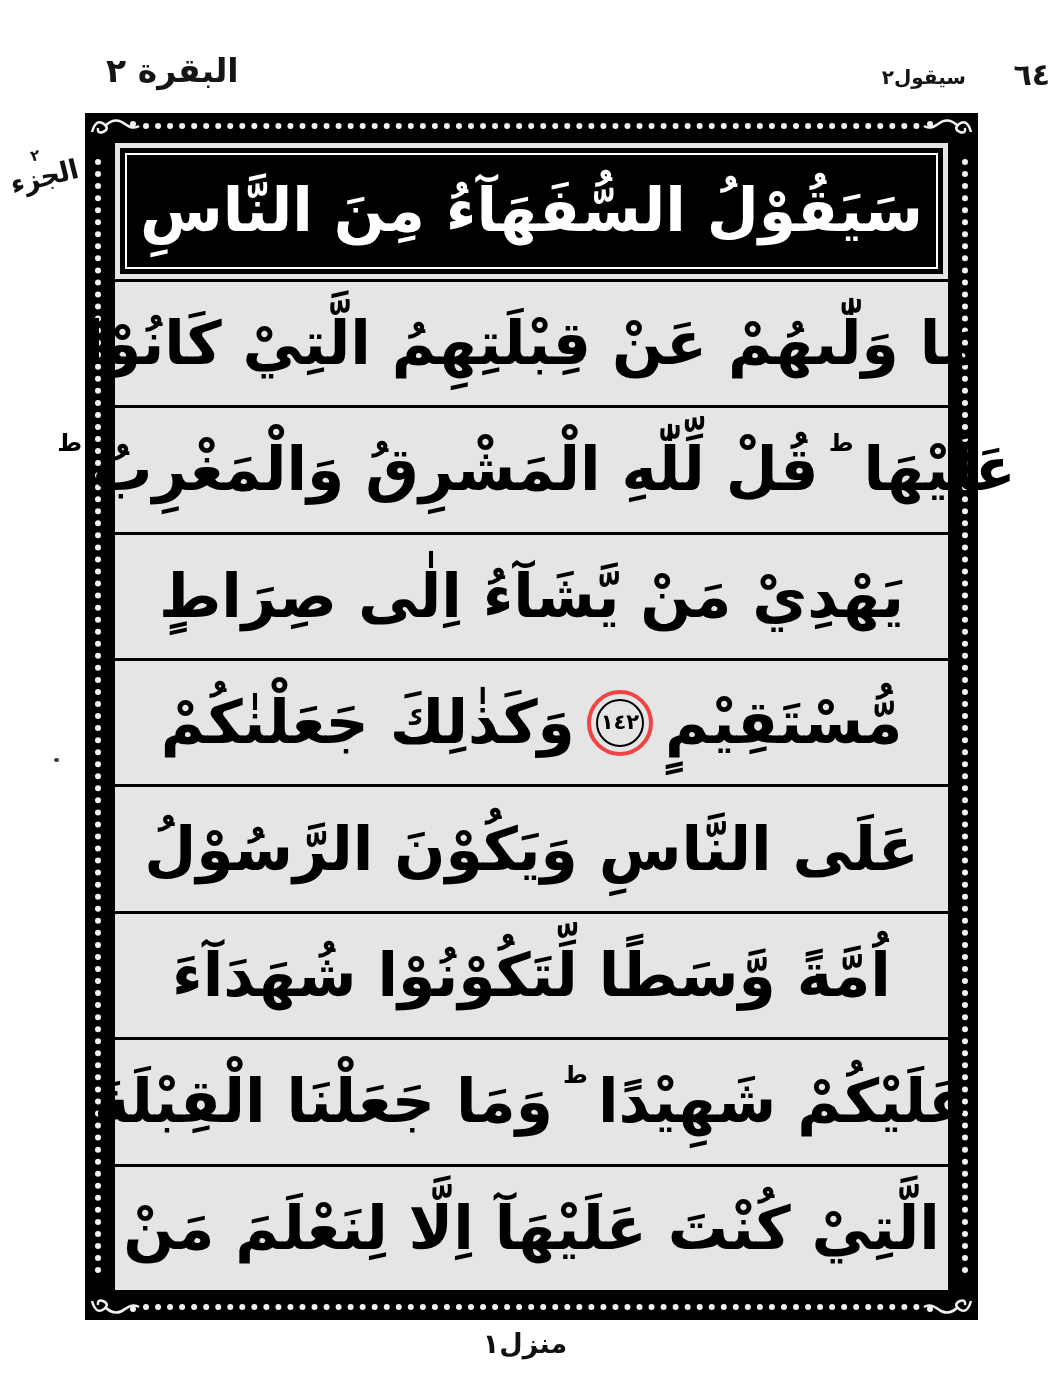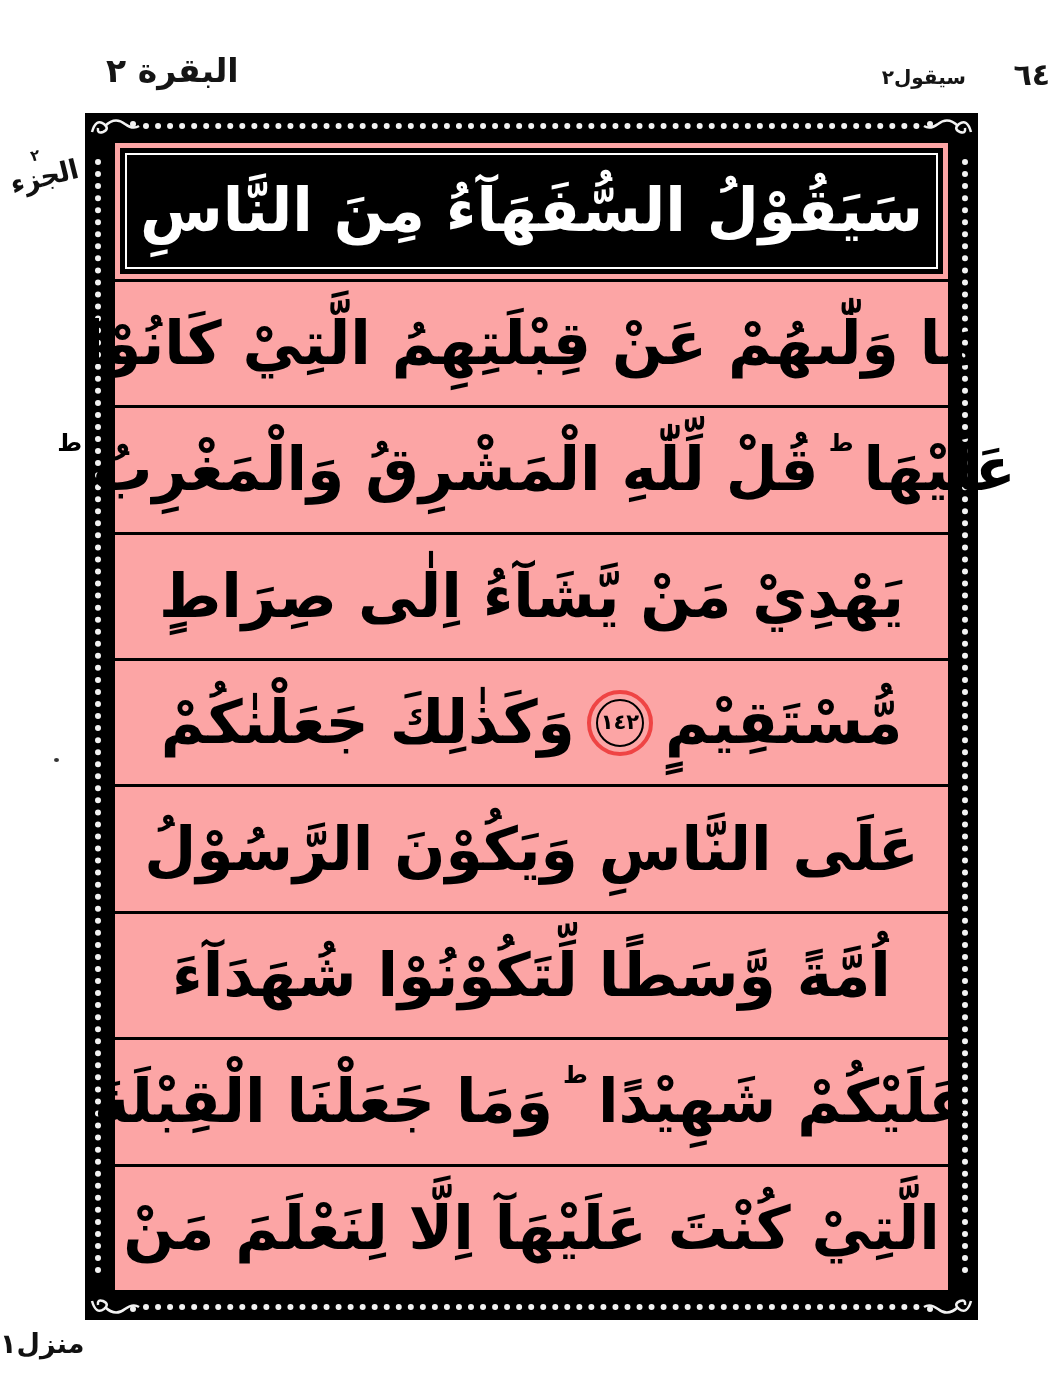--- a/index.html
+++ b/index.html
@@ -35,21 +35,21 @@
   .chain.right {top:46px;bottom:46px;right:10px;width:0;border-left-width:6px;}
   .corner{position:absolute;width:52px;height:24px;}
   .corner svg{display:block;width:100%;height:100%;}
   .corner.tl{left:4px;top:1px;}
   .corner.tr{right:4px;top:1px;transform:scaleX(-1);}
   .corner.bl{left:4px;bottom:1px;transform:scaleY(-1);}
   .corner.br{right:4px;bottom:1px;transform:scale(-1,-1);}
   
   .panel{
     position:absolute;left:27px;top:27px;right:27px;bottom:27px;
-    background:#fca5a5;border:3px solid #000;
+    background:#e5e5e5;border:3px solid #000;
     display:flex;flex-direction:column;
   }
   .row{
     flex:1;display:flex;align-items:center;justify-content:center;
     border-bottom:3px solid #000;
     font-size:60px;font-weight:bold;color:#000;line-height:1.05;
     white-space:nowrap;direction:rtl;
   }
   .row:last-child{border-bottom:none;}
   .row.inverted{
@@ -67,21 +67,21 @@
     display:inline-flex;align-items:center;justify-content:center;
     width:58px;height:58px;border:4px solid #ef4444;border-radius:50%;
     margin:0 12px;vertical-align:middle;flex:none;
   }
   .ayah-inner{
     display:flex;align-items:center;justify-content:center;
     width:44px;height:44px;border:2px solid #000;border-radius:50%;
     font-size:21px;font-weight:bold;line-height:1;
   }
   
-  .footer{position:absolute;left:0;right:0;top:1328px;
+  .footer{position:absolute;left:0;right:0;top:1328px;text-align:center;
     font-size:27px;font-weight:bold;color:#111;}
 </style>
 </head>
 <body>
 
 <div class="page">
 
   <div class="runhead">
     <span class="right">سيقول٢</span>
     <span class="center">٦٤</span>

